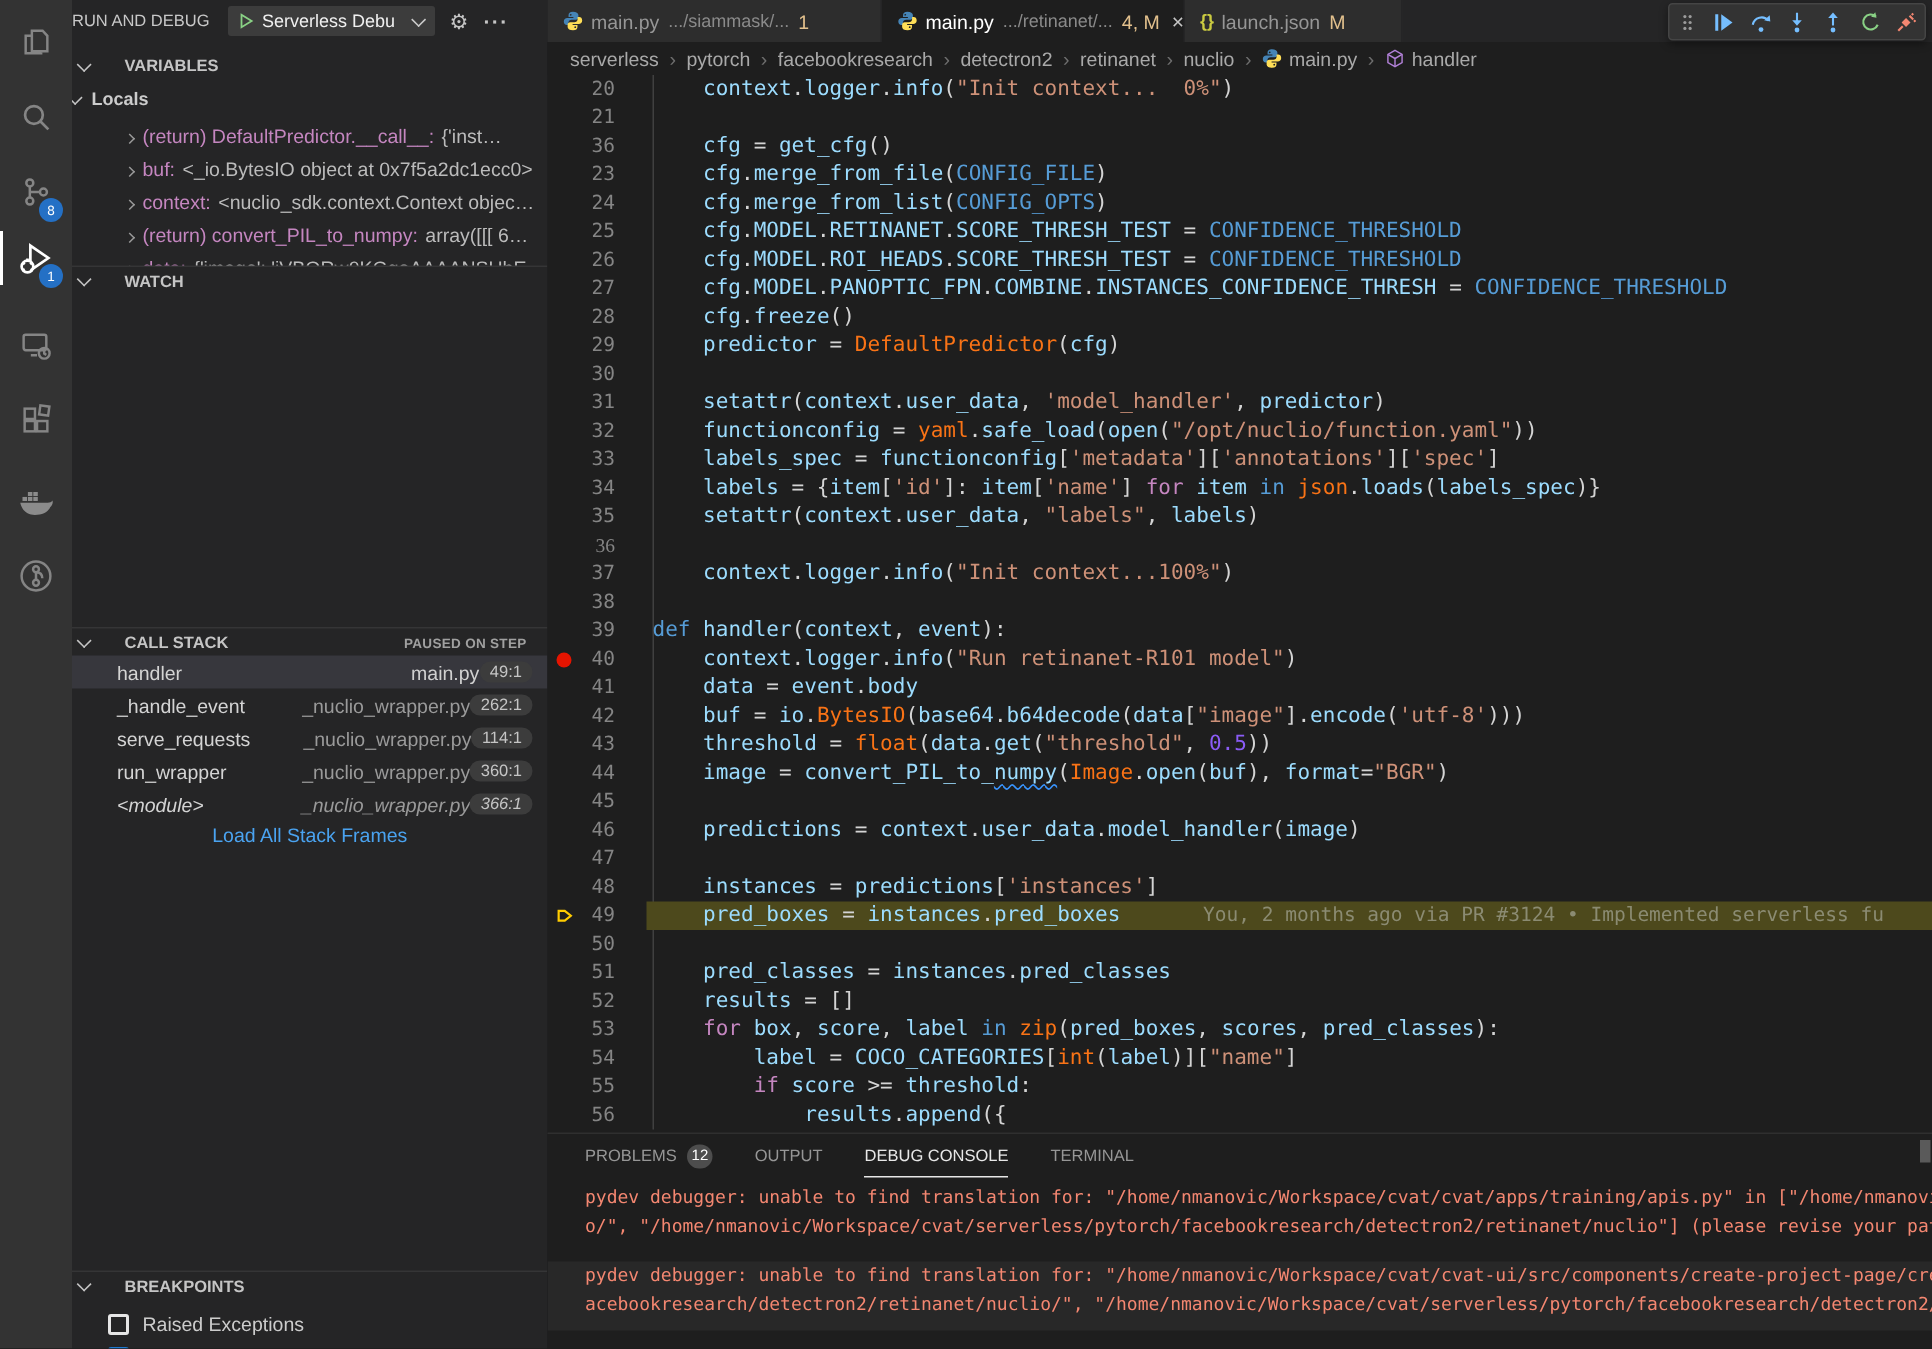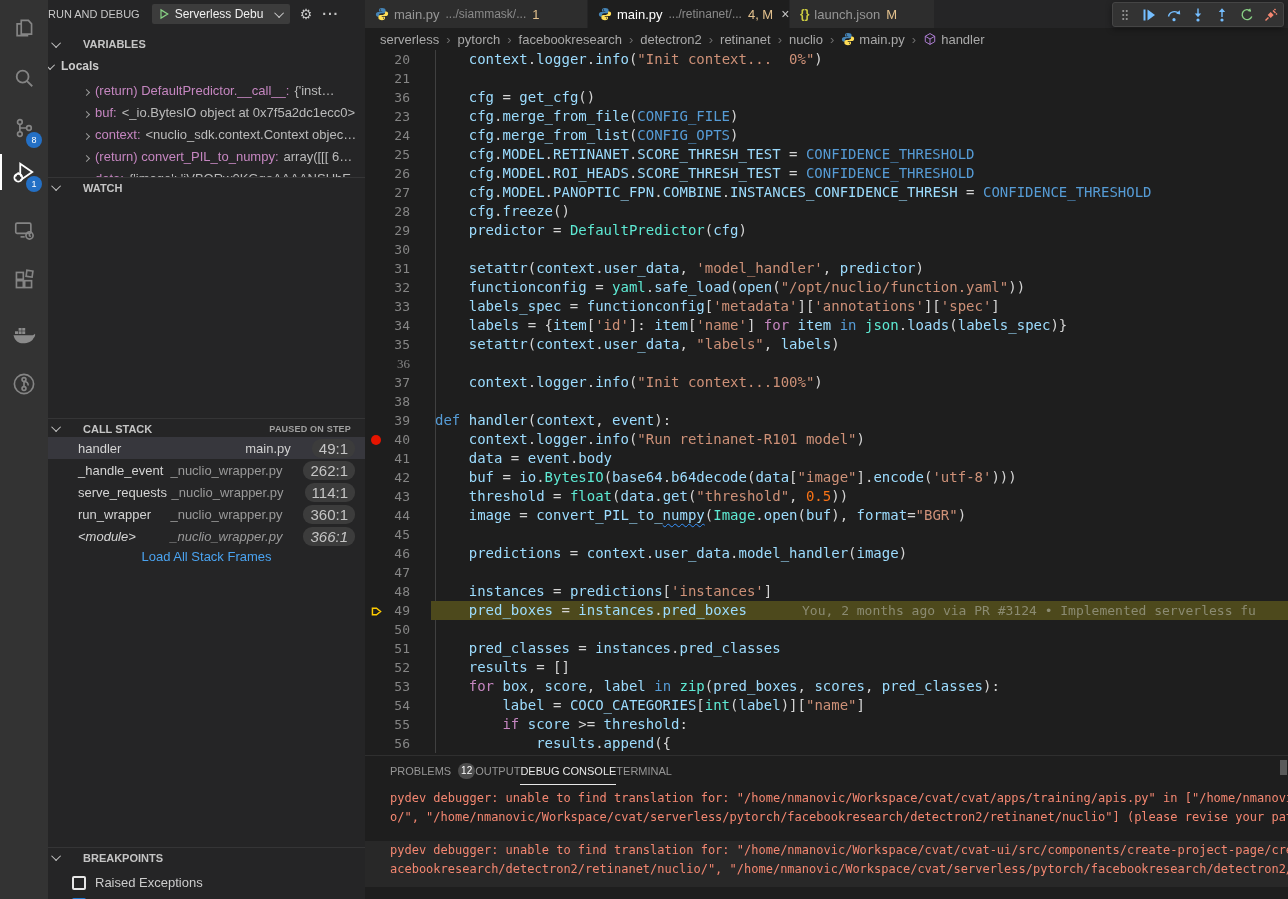--- a/index.html
+++ b/index.html
@@ -35,21 +35,21 @@
   .var-row{position:absolute;left:0;right:0;height:22px;display:flex;align-items:center;font-size:13px;white-space:nowrap}
   .var-chev{margin-left:36px;margin-right:6px}
   .chev-sm{width:5px;height:5px;border-left:1px solid #9a9a9a;border-bottom:1px solid #9a9a9a;display:inline-block;transform:rotate(-135deg)}
   .var-name{color:#c586c0}
   .var-val{color:#bbbbbb;margin-left:5px;overflow:hidden}
   .stack-row{position:absolute;left:0;right:0;height:22px;display:flex;align-items:center;font-size:13px}
   .stack-row.selected{background:#37373d}
   .stack-fn{margin-left:30px;color:#d4d4d4;white-space:nowrap}
   .stack-file{margin-left:auto;color:#9a9a9a;white-space:nowrap}
   .stack-row.selected .stack-file{color:#d0d0d0}
-  .stack-badge{margin:0 10px 0 21px;background:#3c3c3c;color:#c5c5c5;border-radius:9px;font-size:15px;
+  .stack-badge{margin:0 10px 0 0;background:#3c3c3c;color:#c5c5c5;border-radius:9px;font-size:11px;
     padding:1px 7px;white-space:nowrap}
   .load-link{position:absolute;left:0;right:0;text-align:center;color:#4aa3f0;font-size:13px}
   .bp-row{position:absolute;left:0;right:0;height:22px;display:flex;align-items:flex-end;font-size:13px;color:#cccccc}
   .bp-box{width:14px;height:14px;margin-left:24px;margin-right:9px;border-radius:2px}
   .bp-box.unchecked{border:2px solid #e6e6e6;background:transparent}
   .bp-box.checked{background:#1f7ad1;color:#fff;font-size:11px;line-height:14px;text-align:center}
 
   
   .main{position:absolute;left:365px;top:0;width:923px;height:899px;background:#1e1e1e}
   .tabbar{position:absolute;left:0;top:0;right:0;height:28px;background:#252526;display:flex}
@@ -77,27 +77,27 @@
     font-family:"DejaVu Sans Mono","Liberation Mono",monospace;font-size:14px}
   .indent-guide{position:absolute;left:70px;top:0;height:703px;width:1px;background:#404040}
   .code-row{position:absolute;left:0;right:0;height:19px;line-height:19px;white-space:pre}
   .cur-bg{position:absolute;left:66px;right:0;top:0;height:19px;background:#4d491c}
   .lnum{position:absolute;left:0;top:0;width:45px;text-align:right;color:#858585;font-size:13px}
   .codetext{position:absolute;left:70px;top:0}
   .bp-dot{position:absolute;left:6px;top:4.5px;width:10px;height:10px;border-radius:50%;background:#e51400}
   .cur-arrow{position:absolute;left:5px;top:3px}
   .blame{position:absolute;left:437px;top:0;color:#8b8b72;font-size:13px;white-space:pre}
   .tok-d{color:#d4d4d4}.tok-v{color:#9cdcfe}.tok-s{color:#ce9178}.tok-k{color:#569cd6}
-  .tok-kc{color:#c586c0}.tok-t{color:#5eead4}.tok-n{color:#f97316}.tok-c{color:#569cd6}
+  .tok-kc{color:#c586c0}.tok-t{color:#f97316}.tok-n{color:#8b5cf6}.tok-c{color:#569cd6}
   .squig{text-decoration:underline;text-decoration-style:wavy;text-decoration-color:#3794ff;
     text-decoration-thickness:1px;text-underline-offset:3px}
 
   
   .panel{position:absolute;left:0;right:0;top:755px;height:144px;background:#1e1e1e;border-top:1px solid #2f2f2f;overflow:hidden}
-  .panel-tabs{position:absolute;left:25px;top:7px;display:flex;font-size:11px;color:#969696}
+  .panel-tabs{position:absolute;left:25px;top:7px;display:flex;gap:28px;font-size:11px;color:#969696}
   .ptab{display:flex;align-items:center;gap:7px;padding-bottom:6px}
   .ptab.active{color:#e7e7e7;border-bottom:1px solid #e7e7e7}
   .pbadge{background:#4d4d4d;color:#ffffff;border-radius:9px;min-width:17px;height:16px;line-height:16px;
     text-align:center;font-size:10px;padding:0 2px}
   .console{position:absolute;left:0;right:0;top:30px;bottom:0;
     font-family:"DejaVu Sans Mono","Liberation Mono",monospace;font-size:12px;color:#f48771}
   .cmsg{position:absolute;left:0;right:0;white-space:pre}
   .cmsg .cline{padding-left:25px;line-height:19px;overflow:hidden}
   .cmsg.alt{background:#282828}
   .panel-scroll{position:absolute;right:1px;top:4px;width:7px;height:15px;background:#5a5a5a}

